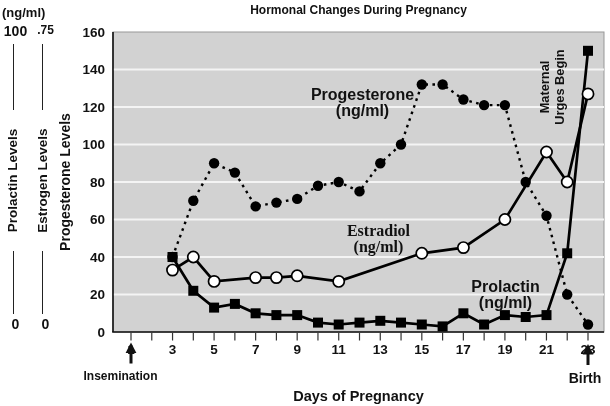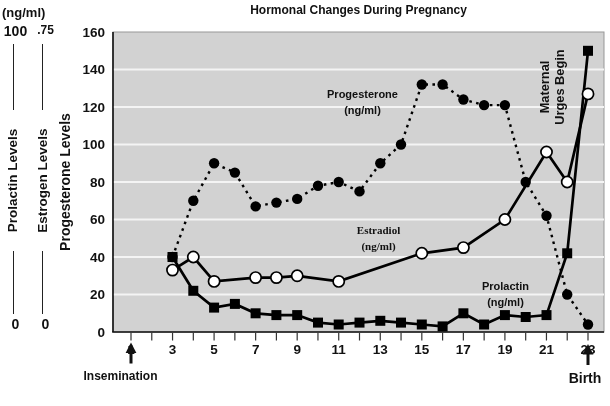--- a/index.html
+++ b/index.html
@@ -15,21 +15,21 @@
   #prl-top{left:0;top:23px;width:31px;font-size:14px;}
   #est-top{left:32px;top:23px;width:27px;font-size:12px;}
   #prl-zero{left:0;top:316px;width:31px;font-size:14px;}
   #est-zero{left:32px;top:316px;width:27px;font-size:14px;}
   #prl-axis-label{left:-62px;top:172px;width:150px;height:17px;font-size:13.5px;}
   #est-axis-label{left:-32px;top:172px;width:150px;height:17px;font-size:13.5px;}
   #prog-axis-label{left:-19px;top:173px;width:170px;height:18px;font-size:14px;}
   #insemination{left:48px;top:369px;width:145px;font-size:12px;}
   #birth{left:558px;top:370px;width:54px;font-size:14px;}
   #xlabel{left:113px;top:388px;width:491px;font-size:14.5px;}
-  .series-label{font-size:11px;line-height:15.5px;}
+  .series-label{font-size:16px;line-height:15.5px;}
   #prog-label{left:290px;top:87px;width:145px;}
   #est-label{left:306px;top:223px;width:145px;font-family:Liberation Serif, serif;}
   #prol-label{left:433px;top:279px;width:145px;text-align:center;}
   #maternal{left:497px;top:71px;width:112px;height:32px;font-size:12.8px;line-height:15px;}
   svg{position:absolute;left:0;top:0;}
 </style>
 </head>
 <body>
 
 <div id="fig">
@@ -180,14 +180,15 @@
     <div>Prolactin</div>
     <div>(ng/ml)</div>
   </div>
   <div id="maternal" class="abs b ctr rot">
     <div>Maternal</div>
     <div>Urges Begin</div>
   </div>
 
   <div id="insemination" class="abs b ctr">Insemination</div>
   <div id="birth" class="abs b ctr">Birth</div>
+  <div id="xlabel" class="abs b ctr">Days of Pregnancy</div>
 
 </div>
 
 </body></html>

